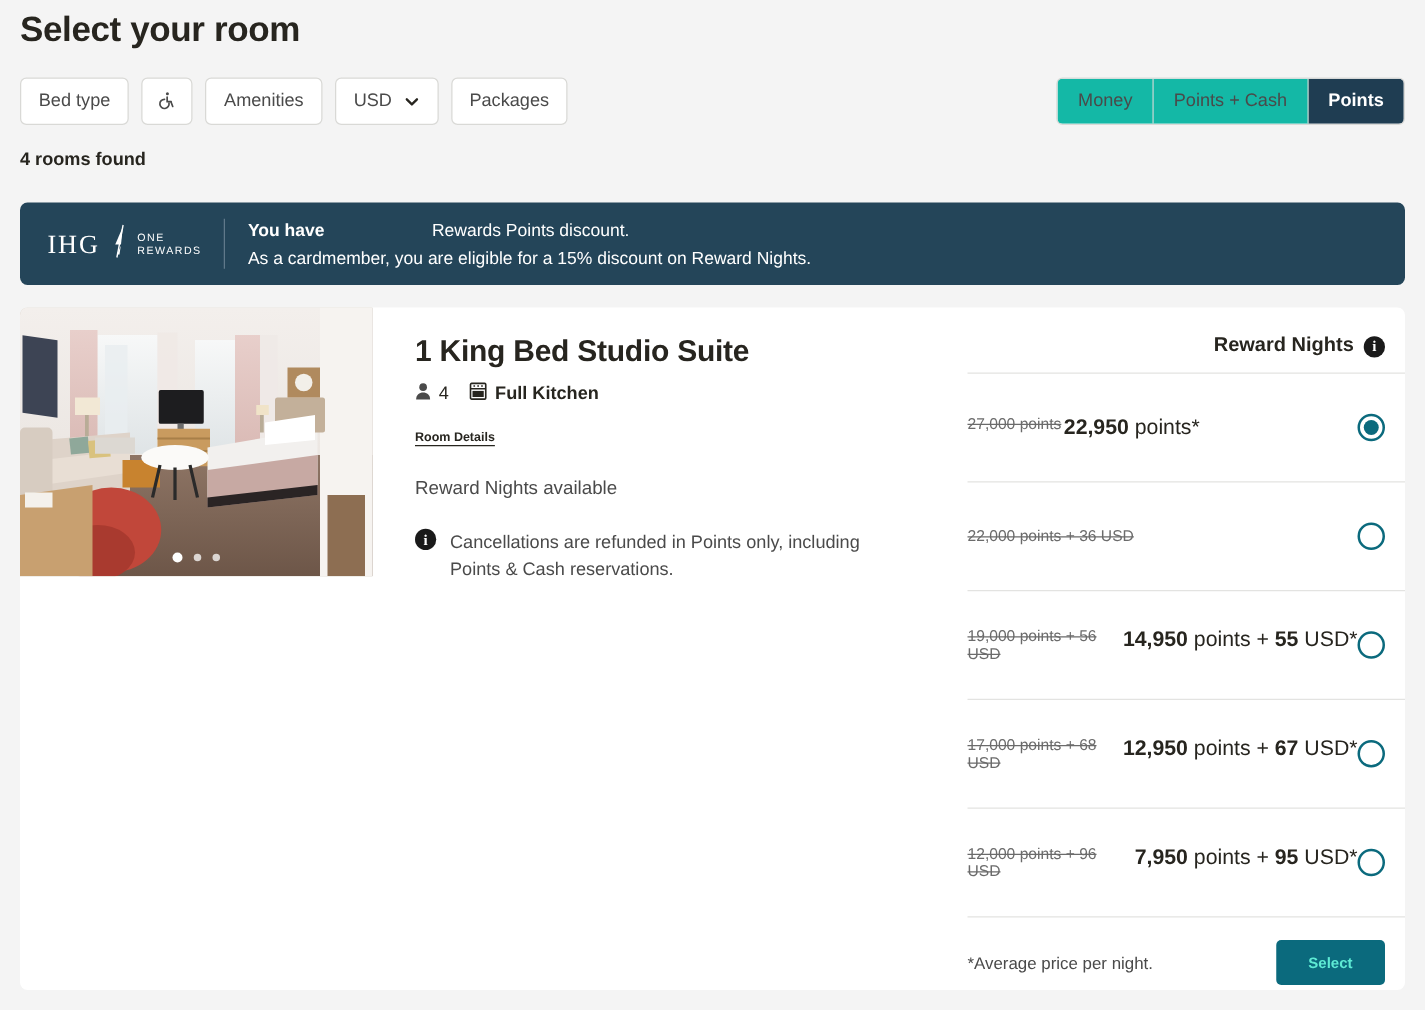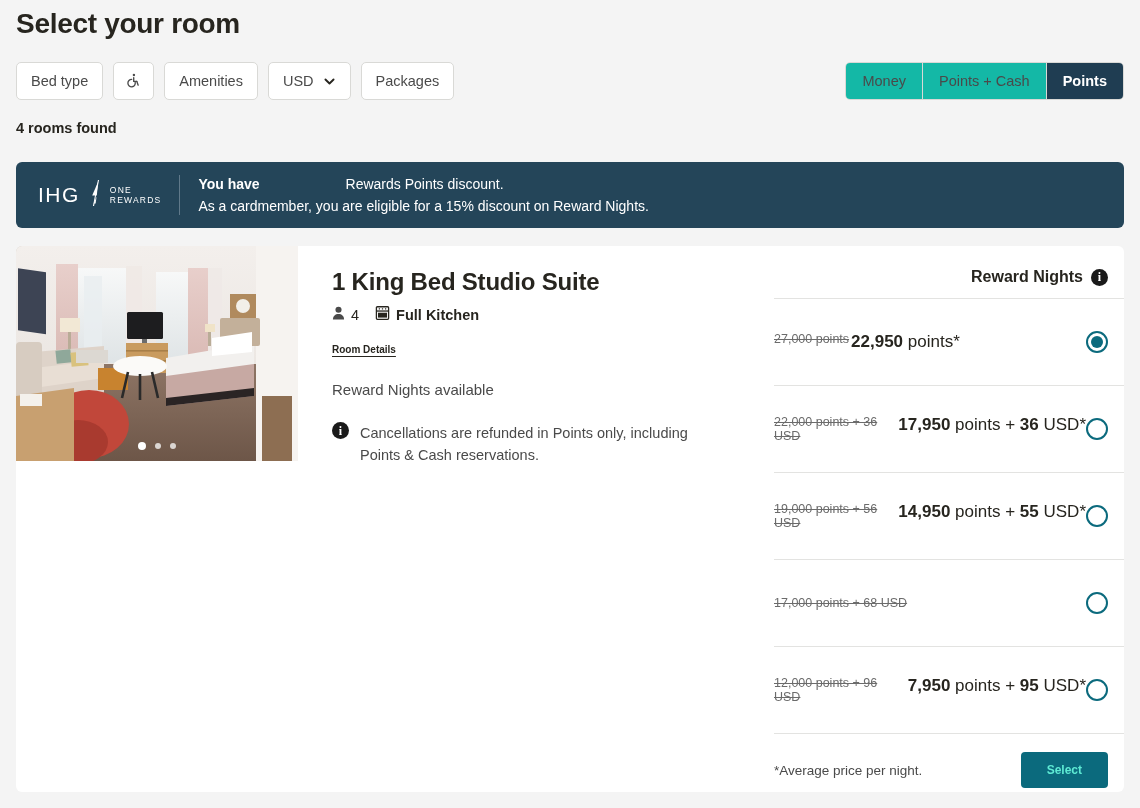--- a/index.html
+++ b/index.html
@@ -103,21 +103,21 @@
   }
   .banner-logo {
     display: flex;
     align-items: center;
     gap: 7px;
     padding-right: 18px;
   }
   .ihg-word {
     font-size: 21px;
     letter-spacing: 1.5px;
-    font-family: Liberation Sans, sans-serif;
+    font-family: Liberation Serif, serif;
     font-weight: normal;
     color: #fff;
   }
   .ihg-mark { display: block; }
   .ihg-sub {
     font-size: 8.5px;
     line-height: 10px;
     letter-spacing: 1.2px;
     color: #ffffff;
   }
@@ -527,40 +527,40 @@
           <span class="rate-new">
             <b>22,950</b><span> </span><span>points*</span>
           </span>
         </div>
         <span class="radio checked"></span>
       </div>
 
       <div class="rate-row">
         <div class="rate-prices">
           <span class="rate-old">22,000 points + 36 USD</span>
-          <span class="rate-new">
-            <b>17,950</b><span> </span><span>points</span><span> + </span><b>36</b><span> </span><span>USD*</span>
-          </span>
         </div>
         <span class="radio"></span>
       </div>
 
       <div class="rate-row">
         <div class="rate-prices">
           <span class="rate-old">19,000 points + 56 USD</span>
           <span class="rate-new">
             <b>14,950</b><span> </span><span>points</span><span> + </span><b>55</b><span> </span><span>USD*</span>
           </span>
         </div>
         <span class="radio"></span>
       </div>
 
       <div class="rate-row">
         <div class="rate-prices">
           <span class="rate-old">17,000 points + 68 USD</span>
+          <span class="rate-new">
+            <b>12,950</b><span> </span><span>points</span><span> + </span><b>67</b><span> </span><span>USD*</span>
+          </span>
         </div>
         <span class="radio"></span>
       </div>
 
       <div class="rate-row">
         <div class="rate-prices">
           <span class="rate-old">12,000 points + 96 USD</span>
           <span class="rate-new">
             <b>7,950</b><span> </span><span>points</span><span> + </span><b>95</b><span> </span><span>USD*</span>
           </span>

